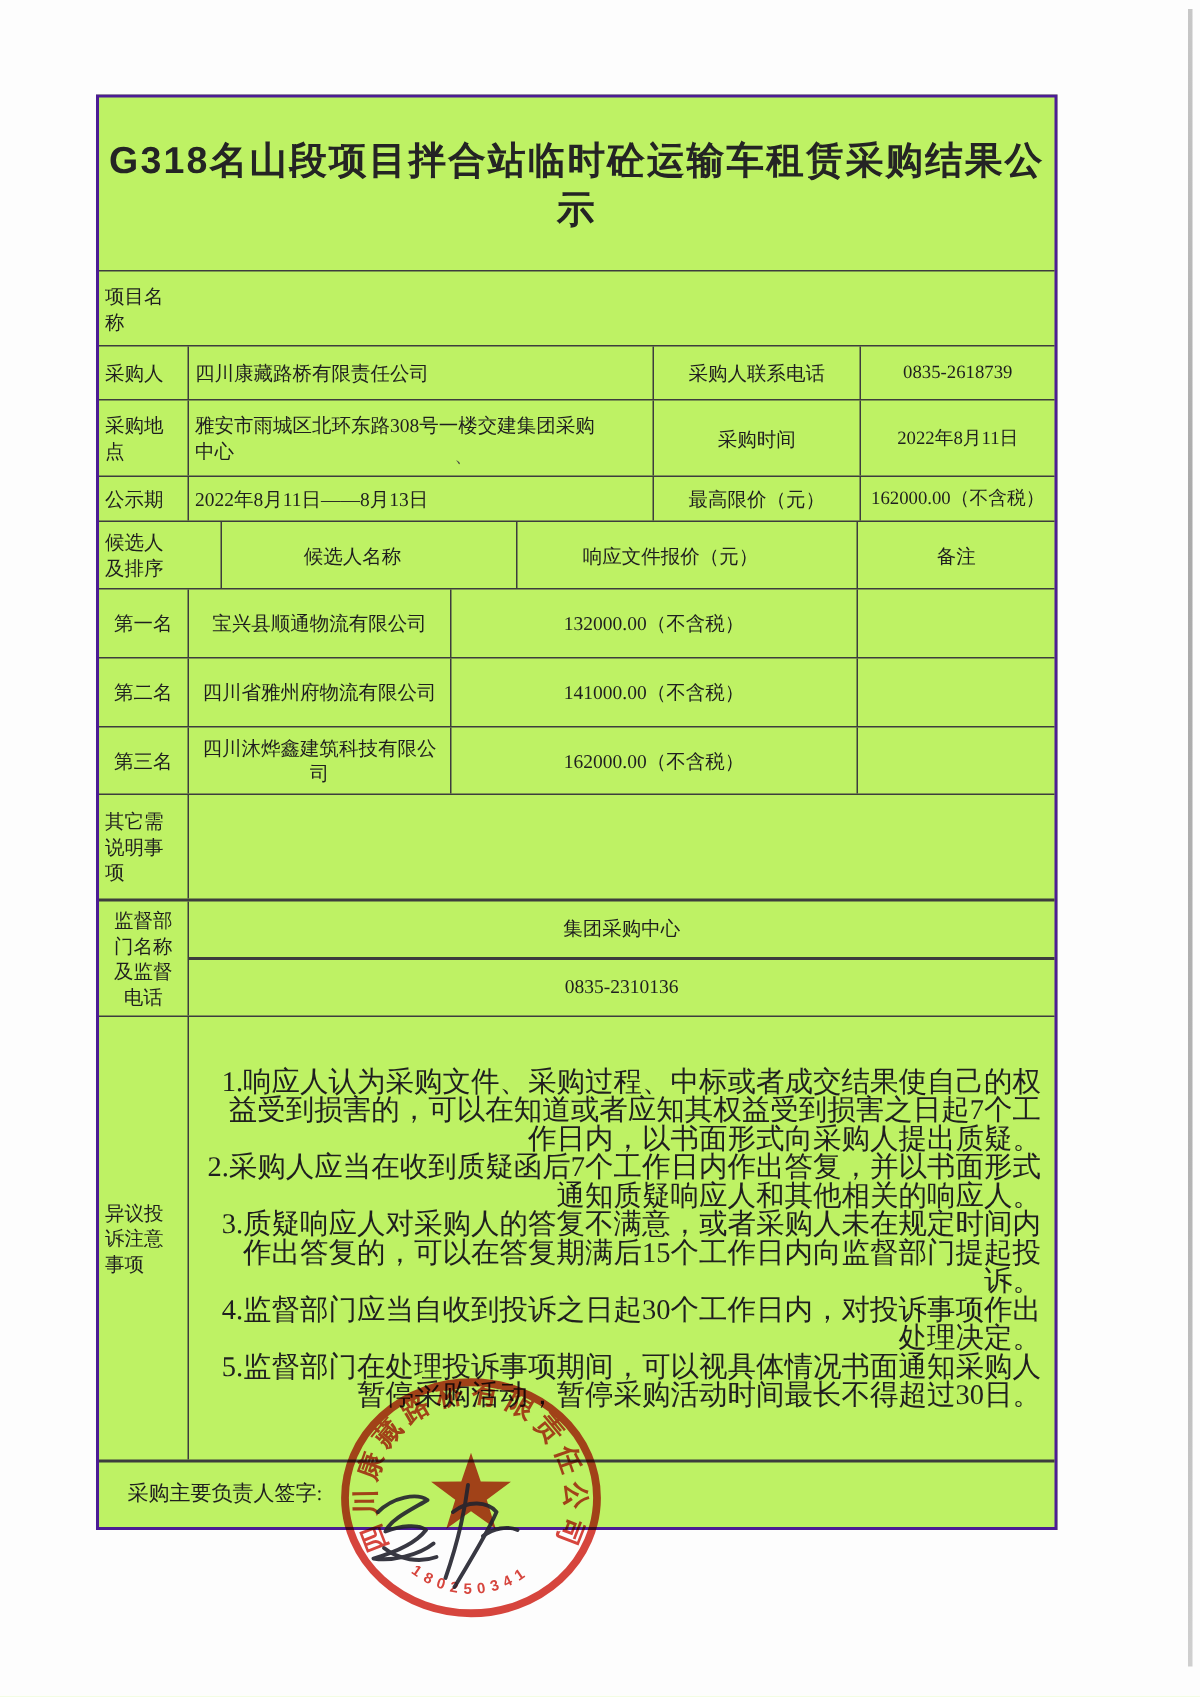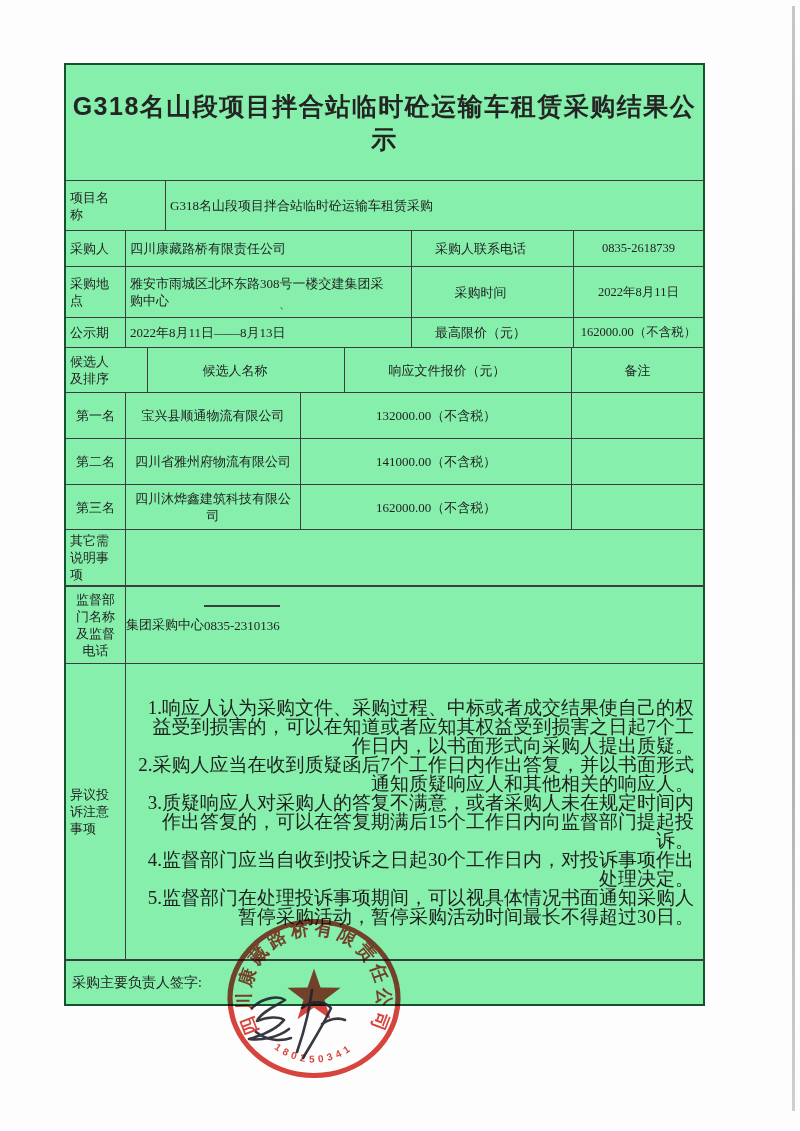--- a/index.html
+++ b/index.html
@@ -6,78 +6,77 @@
   body{
     width:800px;height:1131px;position:relative;background:#ffffff;
     font-family:"Liberation Serif","DejaVu Serif",serif;color:#1f1f1f;
     overflow:hidden;
   }
   .page{position:absolute;inset:0;background:#fdfdfd;}
   .scan-edge{position:absolute;top:6px;bottom:20px;left:792px;width:3px;
     background:linear-gradient(#b5b5b5,#8d8d8d 30%,#9a9a9a 70%,#c0c0c0);opacity:.75;}
   .doc-table{
     position:absolute;left:64px;top:63px;width:641px;
-    border:2px solid #14532d;background:#86efac;box-sizing:border-box;z-index:1;
+    border:2px solid #4c1d95;background:#bef264;box-sizing:border-box;z-index:1;
   }
   .t-row{display:flex;border-top:1.6px solid #3d3d3d;box-sizing:border-box;}
   .t-row:first-child{border-top:none;}
   .b-thick{border-top-width:2.4px;}
   .cell{box-sizing:border-box;display:flex;align-items:center;padding:2px 4px;
     font-size:13px;line-height:17px;}
   .cell + .cell{border-left:1.6px solid #3d3d3d;}
   .center{justify-content:center;text-align:center;}
   .row-title{height:115px;align-items:center;justify-content:center;}
   .doc-title{width:100%;text-align:center;font-family:"Liberation Sans","DejaVu Sans",sans-serif;
     font-weight:bold;font-size:25px;letter-spacing:1.5px;color:#242424;}
   .row-project{height:50px;gap:40px;}
   .row-purchaser{height:36px;}
   .row-location{height:51px;justify-content:space-between;}
   .row-publicity{height:30px;}
   .row-candheader{height:45px;gap:22px;}
   .row-cand{height:46px;}
   .row-cand3{height:45px;}
-  .row-other{height:56px;}
+  .row-other{height:70px;}
   .row-supervision{height:78px;}
   .row-objection{height:296px;}
   .row-signature{height:45px;}
   .ci-label{flex:0 0 59px;}
   .ci-val{flex:1 1 auto;}
   .ci-attr{flex:0 0 138px;}
-  .ci-attrval{flex:0 0 130px;font-size:12.5px;margin-left:24px;}
+  .ci-attrval{flex:0 0 130px;font-size:12.5px;}
   .cc-rank{flex:0 0 59px;}
   .cc-name{flex:0 0 175px;}
   .cc-quote{flex:1 1 auto;}
   .cc-remark{flex:0 0 132px;}
   .loc-val{padding-right:26px;position:relative;}
   .stray-tick{position:absolute;right:120px;bottom:4px;font-size:12px;color:#4a4a4a;}
-  .sup-right{flex:1 1 auto;display:flex;flex-direction:row;border-left:1.6px solid #3d3d3d;box-sizing:border-box;align-items:center;}
+  .sup-right{flex:1 1 auto;display:flex;flex-direction:column;border-left:1.6px solid #3d3d3d;box-sizing:border-box;}
   .sup-cell{height:37px;display:flex;align-items:center;justify-content:center;
     font-size:13px;box-sizing:border-box;}
   .sup-cell + .sup-cell{border-top:2.2px solid #3d3d3d;height:39.4px;}
   .objection-text{display:block;align-self:center;width:100%;padding:0 5px;}
   .objection-text div{font-size:19px;line-height:19px;text-align:right;}
-  .sig-cell{flex:1 1 auto;font-size:14px;padding-left:6px;}
+  .sig-cell{flex:1 1 auto;font-size:14px;padding-left:19px;}
   .seal-svg{position:absolute;left:224px;top:916px;width:180px;height:166px;z-index:5;
     mix-blend-mode:multiply;opacity:.92;}
   .signature-svg{position:absolute;left:236px;top:980px;width:130px;height:82px;z-index:6;}
 </style>
 </head>
 <body>
 
 <div class="page">
 
   <div class="doc-table">
 
     <div class="t-row row-title">
       <div class="doc-title">G318名山段项目拌合站临时砼运输车租赁采购结果公示</div>
     </div>
 
     <div class="t-row row-project">
       <div class="cell ci-label">项目名称</div>
-      <div class="cell ci-val">G318名山段项目拌合站临时砼运输车租赁采购</div>
     </div>
 
     <div class="t-row row-purchaser">
       <div class="cell ci-label">采购人</div>
       <div class="cell ci-val">四川康藏路桥有限责任公司</div>
       <div class="cell ci-attr center">采购人联系电话</div>
       <div class="cell ci-attrval center">0835-2618739</div>
     </div>
 
     <div class="t-row row-location">

